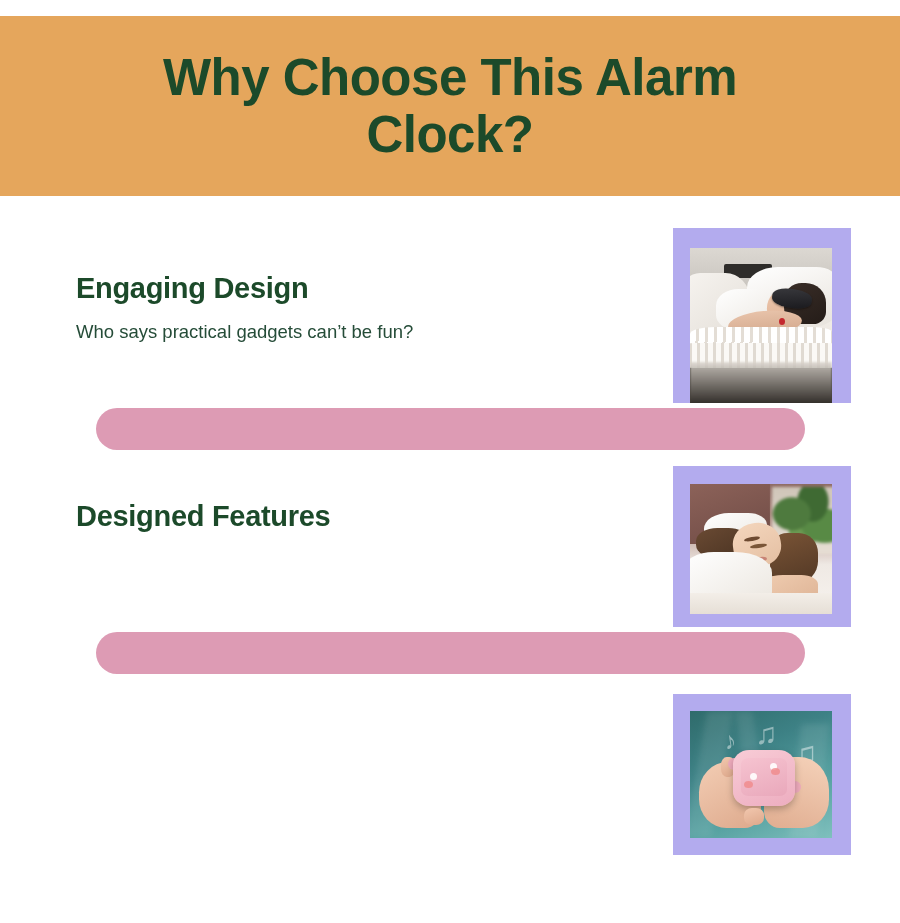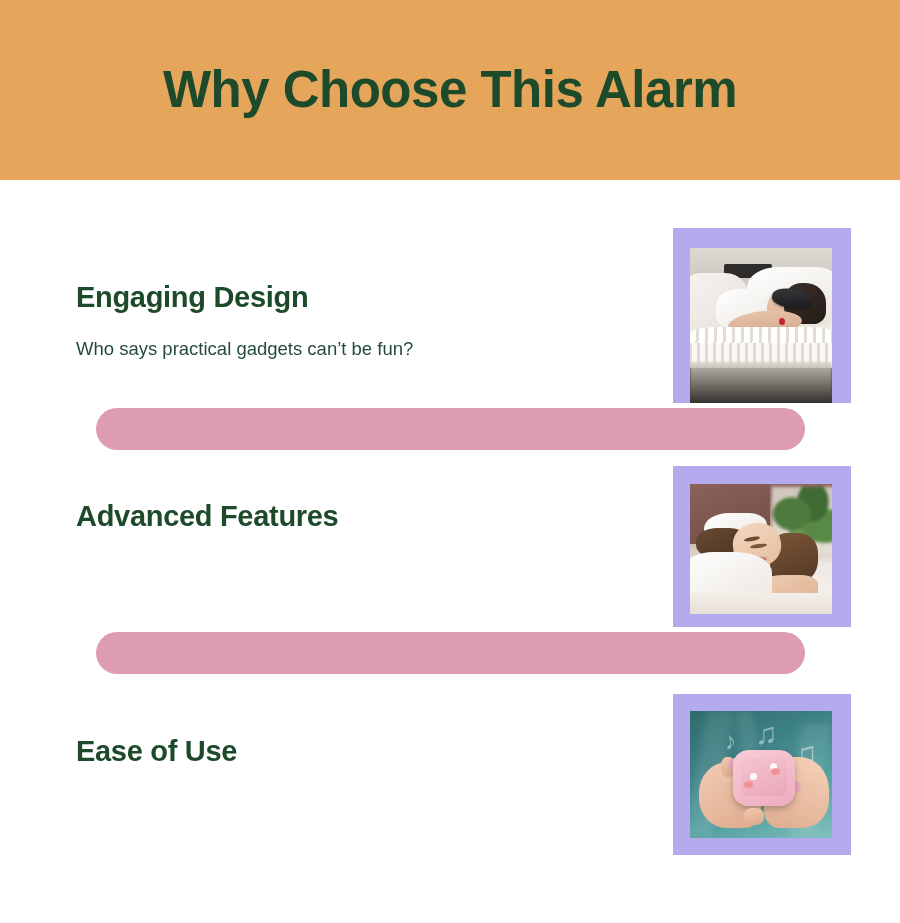--- a/index.html
+++ b/index.html
@@ -7,21 +7,21 @@
   html, body {
     width:900px; height:923px;
     background:#ffffff;
     font-family:"Liberation Sans", sans-serif;
     overflow:hidden;
   }
   .page { position:relative; width:900px; height:923px; background:#fff; }
 
   
   .header-band {
-    position:absolute; left:0; top:0; width:900px; height:180px;
+    position:absolute; left:0; top:16px; width:900px; height:180px;
     background:#e5a65c;
     display:flex; align-items:center; justify-content:center;
   }
   .header-title {
     font-size:51px; font-weight:bold; color:#1c4a2a;
     text-align:center; line-height:1.12; letter-spacing:-0.5px;
     width:700px;
   }
 
   
@@ -149,29 +149,29 @@
     background:#eeaabc; border-radius:50%; }
   .ph3 .ear.l { left:27%; top:37%; }
   .ph3 .ear.r { left:70%; top:55%; }
   .ph3 .finger { position:absolute; background:linear-gradient(160deg,#f2c7ae,#dda88b);
     border-radius:40%; }
   .ph3 .finger.f1 { left:22%; top:36%; width:10%; height:16%; }
   .ph3 .finger.f2 { left:38%; bottom:10%; width:14%; height:14%; }
 
   
   .feature { position:absolute; left:76px; width:560px; }
-  .feature.s1 { top:281px; }
+  .feature.s1 { top:272px; }
   .feature.s2 { top:500px; }
   .feature.s3 { top:735px; }
   .feature-heading {
     font-size:29px; font-weight:bold; color:#1c4a2a;
     line-height:1.15; letter-spacing:-0.3px;
   }
   .feature-body {
-    margin-top:22px;
+    margin-top:14px;
     font-size:18.5px; color:#254c38; line-height:1.45;
     max-width:545px;
   }
 
   
   .pill-divider {
     position:absolute; left:96px; width:709px; height:42px;
     background:#dd9bb4; border-radius:21px;
   }
   .pill-divider.p1 { top:408px; }
@@ -184,20 +184,21 @@
   .pill-band.b2 { top:627px; height:52px; }
 </style>
 </head>
 <body>
 
 <div class="page">
 
   <div class="header-band">
     <div class="header-title">
       <span>Why Choose This Alarm</span><br>
+      <span>Clock?</span>
     </div>
   </div>
 
   <div class="photo-frame f1">
     <div class="photo-inner">
       <div class="ph1">
         <div class="wall"></div>
         <div class="dark-shelf"></div>
         <div class="pillow-back"></div>
         <div class="pillow-top"></div>
@@ -262,23 +263,22 @@
 
   <div class="feature s1">
     <div class="feature-heading">Engaging Design</div>
     <div class="feature-body">Who says practical gadgets can’t be fun?</div>
   </div>
 
   <div class="pill-band b1"></div>
   <div class="pill-divider p1"></div>
 
   <div class="feature s2">
-    <div class="feature-heading">Advanced Features</div>
+    <div class="feature-heading">Designed Features</div>
   </div>
 
   <div class="pill-band b2"></div>
   <div class="pill-divider p2"></div>
 
   <div class="feature s3">
-    <div class="feature-heading">Ease of Use</div>
   </div>
 
 </div>
 
 </body></html>

